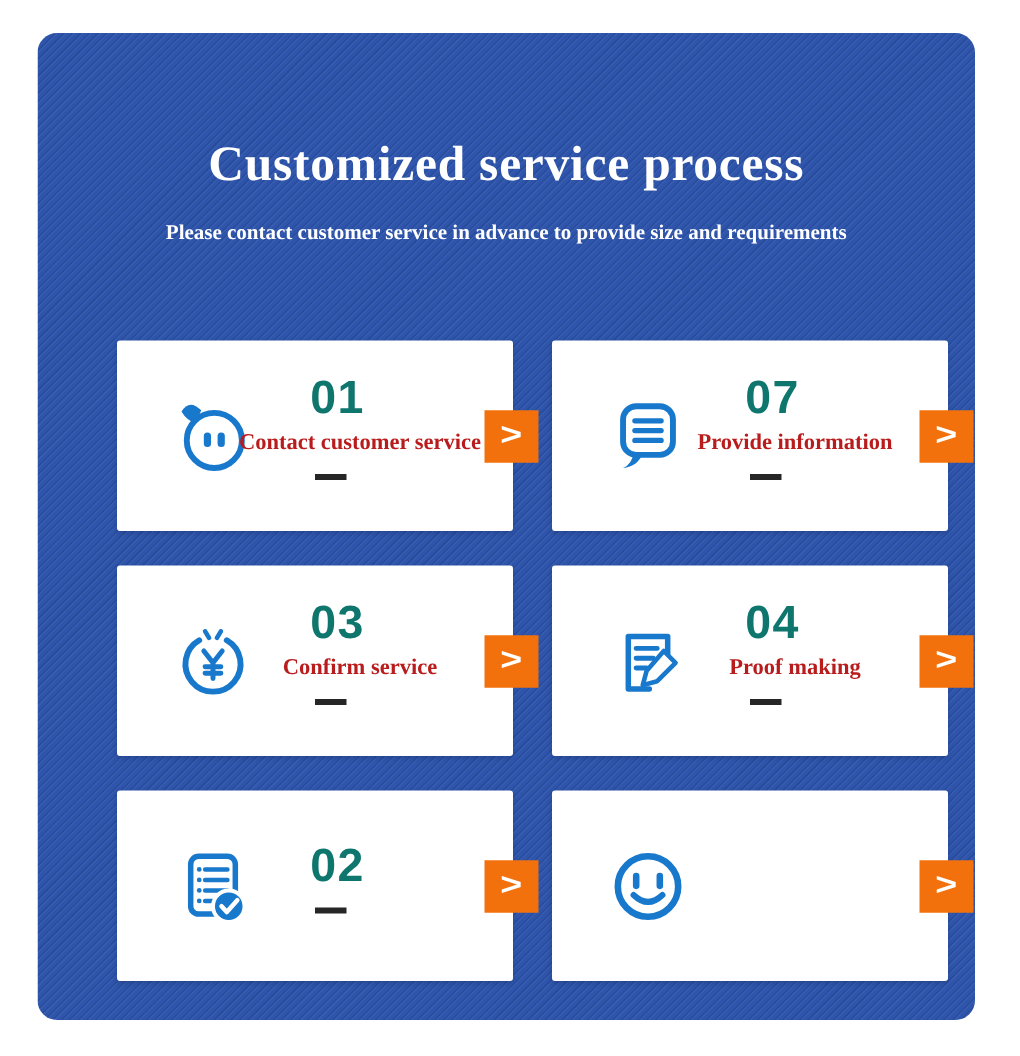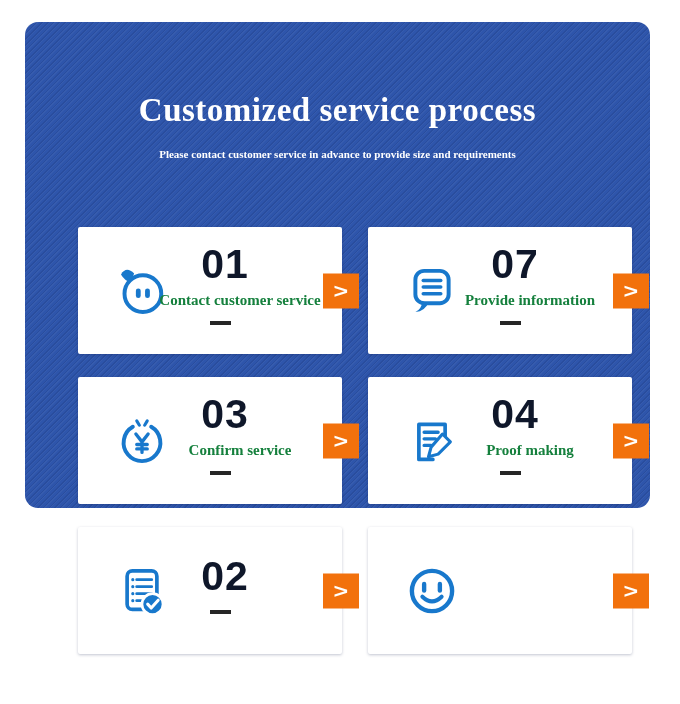--- a/index.html
+++ b/index.html
@@ -1,35 +1,35 @@
 <!DOCTYPE html>
 <html><head>
 <meta charset="utf-8">
 <style>
   html,body{margin:0;padding:0;}
   body{
     width:680px;height:704px;background:#ffffff;position:relative;overflow:hidden;
     font-family:"Liberation Serif", serif;
   }
   .panel{
-    position:absolute;left:25px;top:22px;width:625px;height:486px;border-radius:13px;
+    position:absolute;left:25px;top:22px;width:625px;height:658px;border-radius:13px;
     background-color:#2e55ab;
     background-image:repeating-linear-gradient(135deg,
       rgba(12,28,78,0.14) 0px, rgba(12,28,78,0.14) 1px,
       rgba(255,255,255,0.04) 1px, rgba(255,255,255,0.04) 2px,
       transparent 2px, transparent 4px);
   }
   .title{
     position:absolute;left:0;right:0;top:70px;text-align:center;
     color:#ffffff;font-weight:700;font-size:33px;letter-spacing:0.5px;
     font-family:"Liberation Serif", serif;
   }
   .subtitle{
     position:absolute;left:0;right:0;top:126px;text-align:center;
-    color:#ffffff;font-weight:700;font-size:11px;
+    color:#ffffff;font-weight:700;font-size:14px;
     font-family:"Liberation Serif", serif;
   }
   .grid{
     position:absolute;left:53px;top:205px;
     display:grid;grid-template-columns:264px 264px;column-gap:26px;row-gap:23px;
   }
   .card{
     position:relative;width:264px;height:127px;background:#ffffff;border-radius:2px;
     box-shadow:0 1px 3px rgba(10,25,70,0.25);
   }
@@ -37,26 +37,26 @@
     position:absolute;left:36px;top:50%;transform:translateY(-50%);
     width:56px;height:56px;
   }
   .card-icon svg{width:100%;height:100%;display:block;}
   .card-body{
     position:absolute;left:30px;right:0;top:0;bottom:0;
     display:flex;flex-direction:column;align-items:center;justify-content:center;
     padding-bottom:12px;
   }
   .num{
-    font-family:"Liberation Sans", sans-serif;font-weight:700;font-size:41px;
-    color:#0f172a;line-height:1;letter-spacing:1px;text-align:center;
+    font-family:"Liberation Sans", sans-serif;font-weight:700;font-size:31px;
+    color:#0f766e;line-height:1;letter-spacing:1px;text-align:center;
   }
   .label{
     font-family:"Liberation Serif", serif;font-weight:700;font-size:15px;
-    color:#15803d;margin-top:7px;margin-left:30px;white-space:nowrap;line-height:1.1;text-align:center;
+    color:#b91c1c;margin-top:7px;margin-left:30px;white-space:nowrap;line-height:1.1;text-align:center;
   }
   .dash{
     width:21px;height:4px;background:#262626;margin-top:13px;margin-left:-10px;
   }
   .go-btn{
     position:absolute;right:-17px;top:50%;transform:translateY(-50%);
     width:36px;height:35px;background:#f2710c;border:none;padding:0;cursor:pointer;
     color:#ffffff;font-family:"Liberation Sans", sans-serif;font-weight:700;font-size:20px;
     display:flex;align-items:center;justify-content:center;
   }

